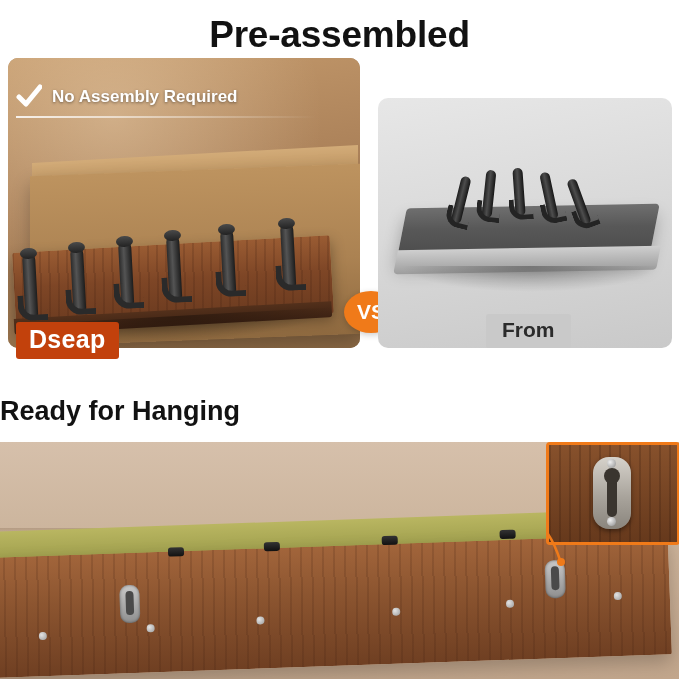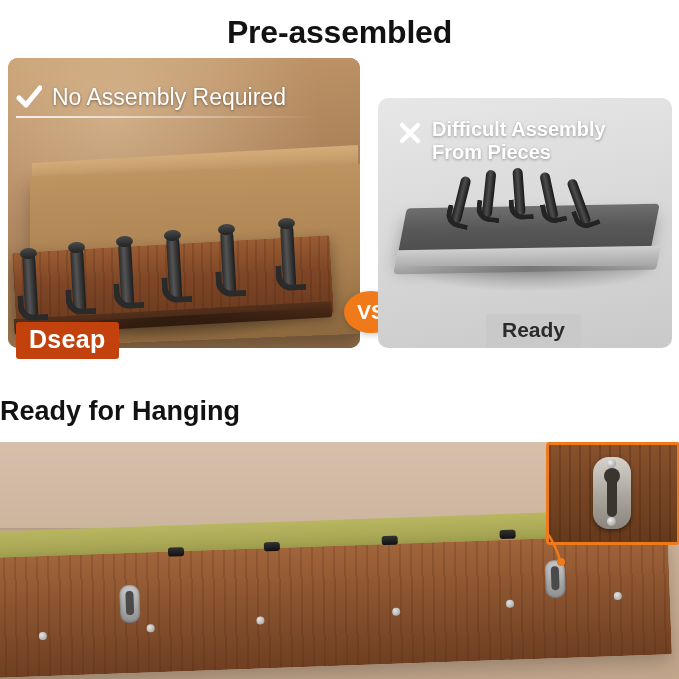--- a/index.html
+++ b/index.html
@@ -23,21 +23,21 @@
     background: #ffffff;
   }
 
   
   .top-title {
     position: absolute;
     left: 0;
     top: 14px;
     width: 679px;
     text-align: center;
-    font-size: 32px;
+    font-size: 37px;
     font-weight: bold;
     color: #121212;
     letter-spacing: -0.2px;
   }
 
   
   .panel-left {
     position: absolute;
     left: 8px;
     top: 58px;
@@ -210,22 +210,22 @@
     gap: 10px;
   }
   .check-mark {
     width: 26px;
     height: 26px;
     position: relative;
     flex: none;
   }
   .check-mark svg { display: block; }
   .check-text {
-    font-size: 23px;
-    font-weight: normal;
+    font-size: 17px;
+    font-weight: bold;
     color: #ffffff;
     text-shadow: 0 1px 3px rgba(0,0,0,0.45);
     white-space: nowrap;
   }
   .underline-left {
     position: absolute;
     left: 16px;
     top: 116px;
     width: 300px;
     height: 2px;
@@ -494,33 +494,22 @@
     <div class="plate-face"></div>
     <div class="plate-shadow"></div>
 
     <div class="loose-hook" style="left:78px; top:78px; transform:rotate(14deg);"></div>
     <div class="loose-hook" style="left:106px; top:72px; transform:rotate(6deg);"></div>
     <div class="loose-hook" style="left:136px; top:70px; transform:rotate(-4deg);"></div>
     <div class="loose-hook" style="left:166px; top:74px; transform:rotate(-12deg);"></div>
     <div class="loose-hook" style="left:196px; top:80px; transform:rotate(-20deg);"></div>
   </div>
 
-  <div class="x-row">
-    <span class="x-mark">
-      <svg width="24" height="24" viewBox="0 0 24 24" aria-hidden="true">
-        <path d="M4 4 L20 20 M20 4 L4 20" stroke="#ffffff" stroke-width="4.5" stroke-linecap="round"></path>
-      </svg>
-    </span>
-    <span class="x-text">
-      <span>Difficult Assembly</span><br>
-      <span>From Pieces</span>
-    </span>
-  </div>
-
-  <div class="other-badge">Ready</div>
+
+  <div class="other-badge">From</div>
 
   <div class="bottom-title">Ready for Hanging</div>
 
   <div class="bottom-photo">
     <div class="btable-line"></div>
     <div class="btable"></div>
 
     <div class="rack-green"></div>
     <div class="rack-wood">
       <div class="screw-plate" style="left:126px; top:32px;"></div>

